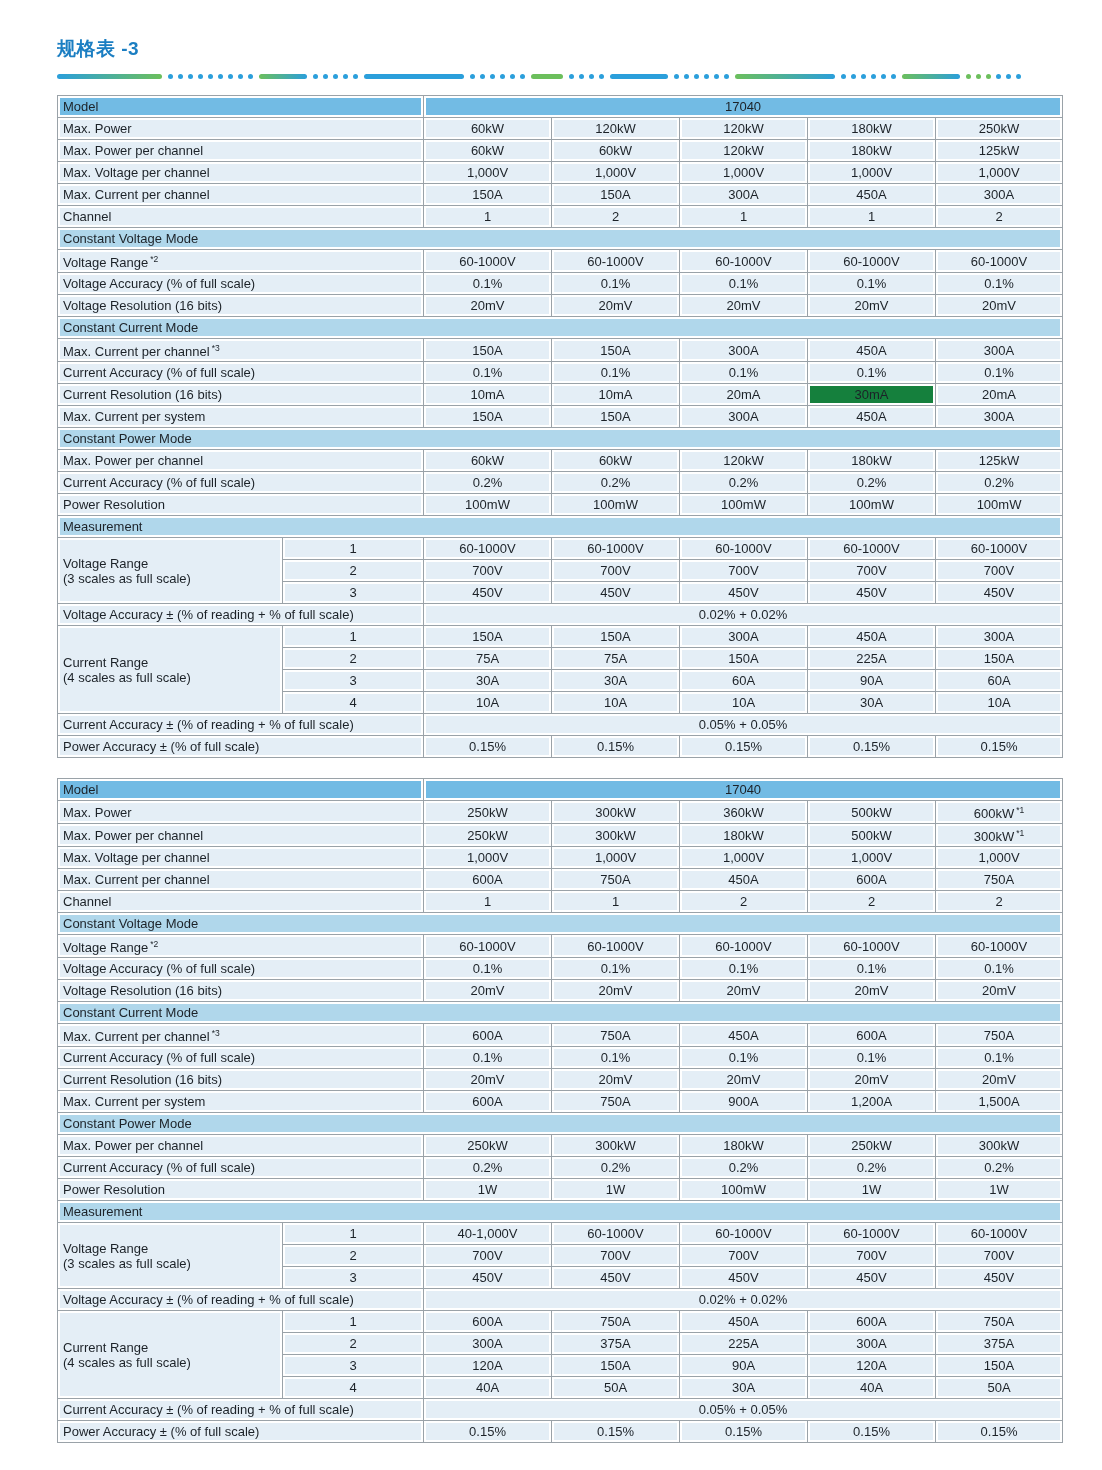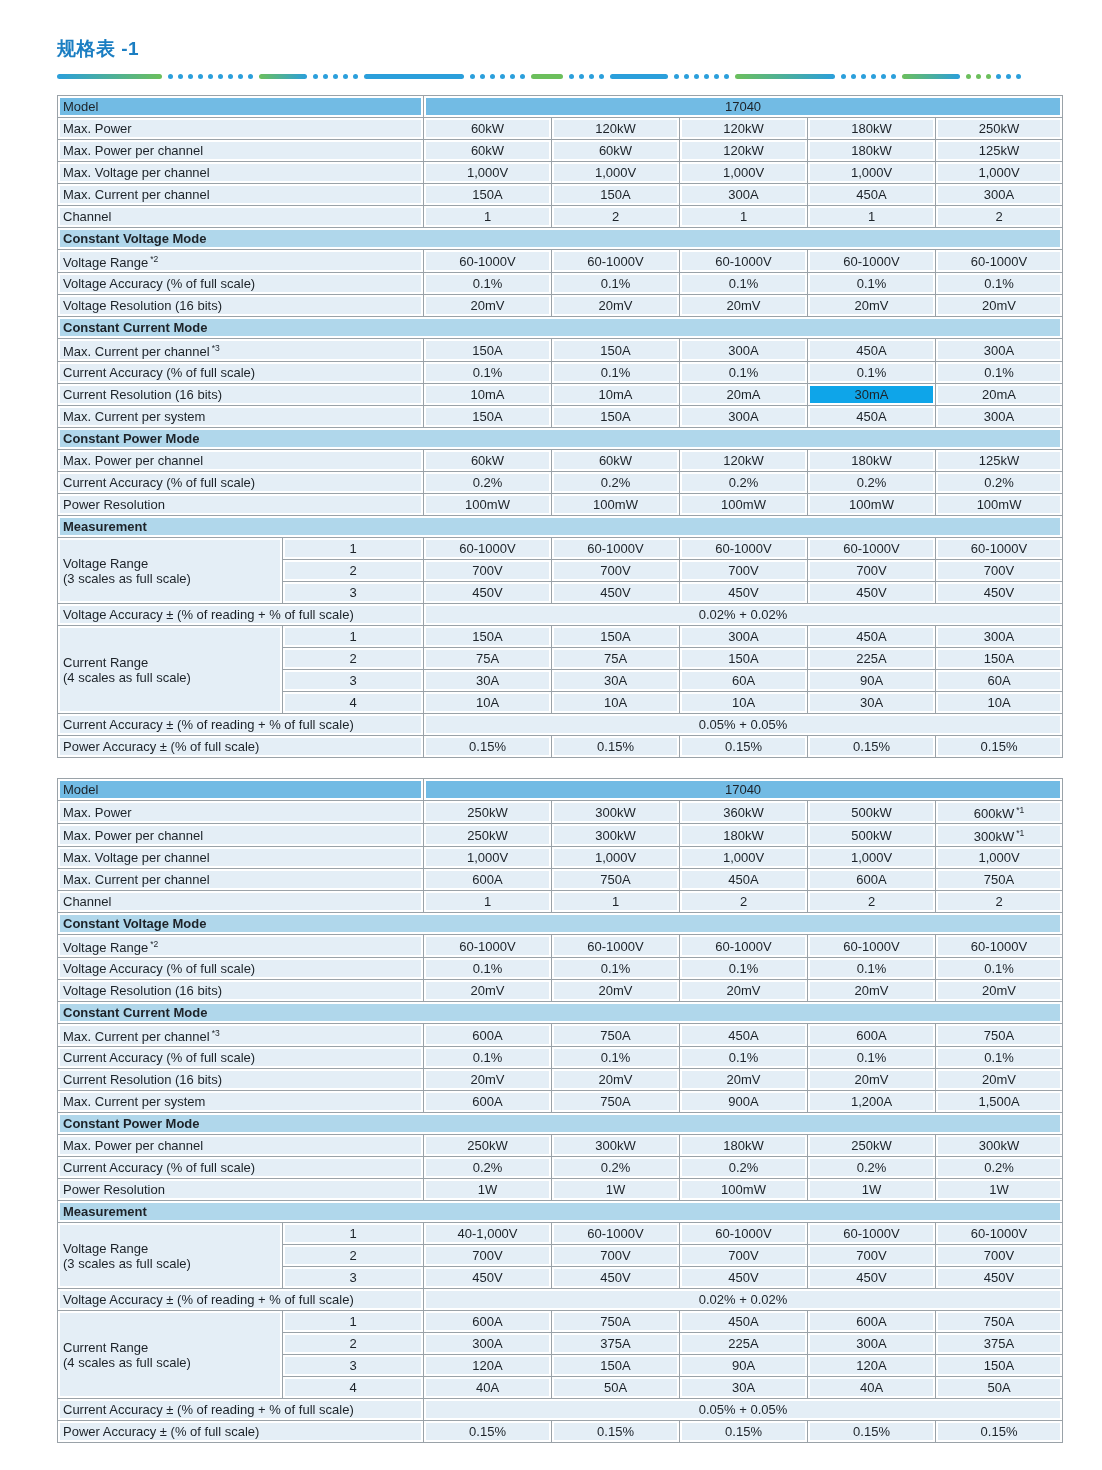--- a/index.html
+++ b/index.html
@@ -34,30 +34,30 @@
     border:2px solid #ffffff;
     font-size:13px; height:17px; line-height:15px;
     padding:0 3px; overflow:hidden; white-space:nowrap;
     vertical-align:middle;
   }
   td.lbl      { text-align:left; padding-left:6px; }
   td.val      { text-align:center; }
   td.idx      { text-align:center; }
   td.model-l  { text-align:left; padding-left:6px; }
   td.model-v  { text-align:center; }
-  td.sec     { text-align:left; padding-left:6px;font-weight:bold; }
+  td.sec     { text-align:left; padding-left:6px; }
   td.grp     { text-align:left; padding-left:6px; white-space:normal; line-height:15px; }
 
   sup.fn { font-size:8.5px; vertical-align:5px; letter-spacing:0; margin-left:2px; }
 </style>
 </head>
 <body style="color: rgb(28, 34, 40);">
 
 <div class="page">
-  <h1 class="page-title" style="color: rgb(27, 126, 194);">规格表 -1</h1>
+  <h1 class="page-title" style="color: rgb(27, 126, 194);">规格表 -3</h1>
   <div class="divider" id="divider">
       <span class="dash" style="width: 105px; background: linear-gradient(90deg, rgb(43, 159, 219), rgb(108, 191, 92));"></span>
       <span class="dots">
         <span class="dot" style="background: rgb(43, 159, 219);"></span>
         <span class="dot" style="background: rgb(43, 159, 219);"></span>
         <span class="dot" style="background: rgb(43, 159, 219);"></span>
         <span class="dot" style="background: rgb(43, 159, 219);"></span>
         <span class="dot" style="background: rgb(43, 159, 219);"></span>
         <span class="dot" style="background: rgb(43, 159, 219);"></span>
         <span class="dot" style="background: rgb(43, 159, 219);"></span>
@@ -215,21 +215,21 @@
           <td class="val" style="background: rgb(228, 238, 246);">0.1%</td>
           <td class="val" style="background: rgb(228, 238, 246);">0.1%</td>
           <td class="val" style="background: rgb(228, 238, 246);">0.1%</td>
           <td class="val" style="background: rgb(228, 238, 246);">0.1%</td>
         </tr>
         <tr>
           <td class="lbl" colspan="2" style="background: rgb(228, 238, 246);"><span>Current Resolution (16 bits)</span></td>
           <td class="val" style="background: rgb(228, 238, 246);">10mA</td>
           <td class="val" style="background: rgb(228, 238, 246);">10mA</td>
           <td class="val" style="background: rgb(228, 238, 246);">20mA</td>
-          <td class="val" style="background: #0ea5e9;">30mA</td>
+          <td class="val" style="background: #15803d;">30mA</td>
           <td class="val" style="background: rgb(228, 238, 246);">20mA</td>
         </tr>
         <tr>
           <td class="lbl" colspan="2" style="background: rgb(228, 238, 246);"><span>Max. Current per system</span></td>
           <td class="val" style="background: rgb(228, 238, 246);">150A</td>
           <td class="val" style="background: rgb(228, 238, 246);">150A</td>
           <td class="val" style="background: rgb(228, 238, 246);">300A</td>
           <td class="val" style="background: rgb(228, 238, 246);">450A</td>
           <td class="val" style="background: rgb(228, 238, 246);">300A</td>
         </tr>

